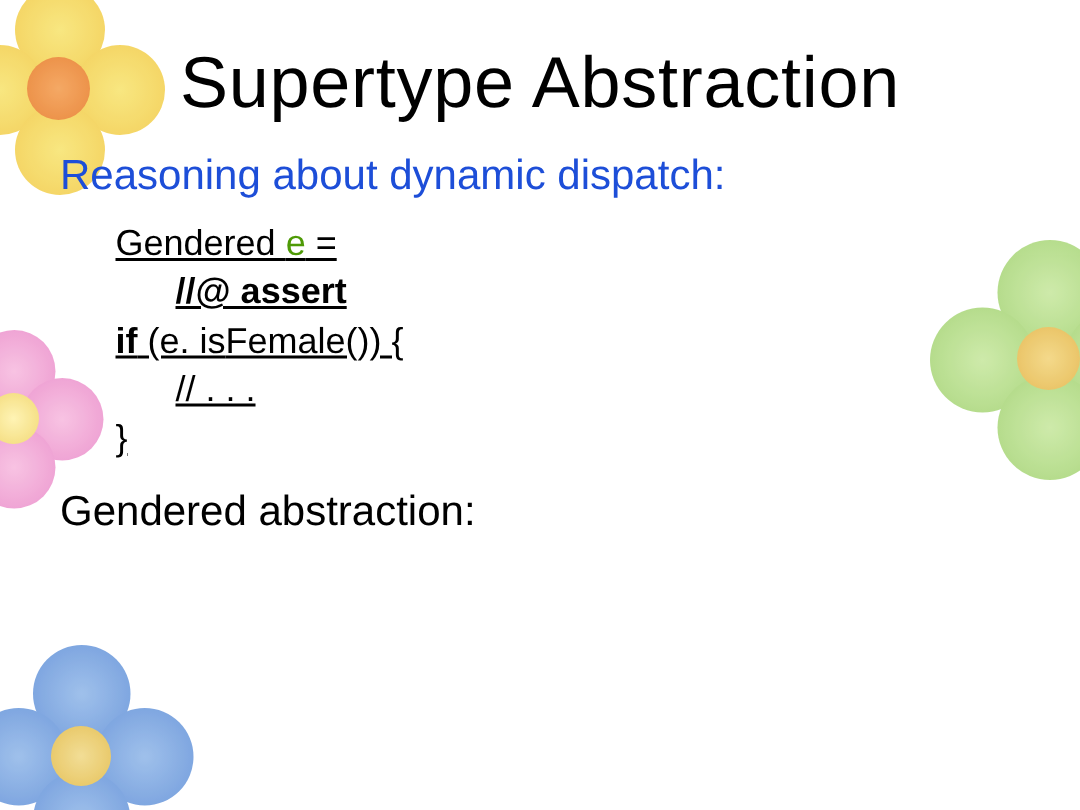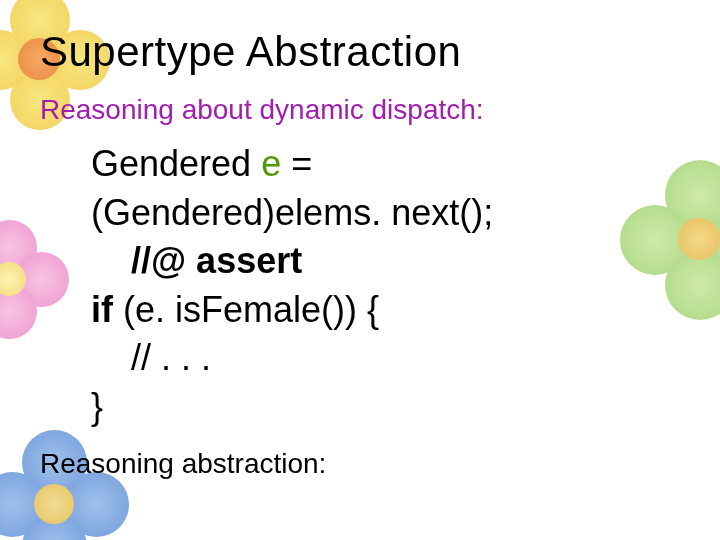--- a/index.html
+++ b/index.html
@@ -25,37 +25,38 @@
     position: absolute;
     border-radius: 50%;
   }
   .content {
     position: relative;
     z-index: 2;
     padding: 28px 40px 0 40px;
     box-sizing: border-box;
   }
   h1 {
-    font-size: 42px;
+    font-size: 48px;
     font-weight: 400;
     color: #000;
     margin: 0 0 18px 0;
-    text-align: left;
+    text-align: center;
     letter-spacing: 0.5px;
   }
   .subhead {
     font-size: 28px;
-    color: #a21caf;
+    color: #1d4ed8;
     margin: 0 0 14px 0;
   }
   .codeblock {
-    font-size: 36px;
+    font-size: 24px;
     color: #000;
-    margin-left: 51px;
+    margin-left: 37px;
     line-height: 1.35;
+    text-decoration: underline;
   }
   .codeblock .kw { font-weight: bold; }
   .codeblock .var-e { color: #4e9a06; }
   .footer {
     font-size: 28px;
     color: #000;
     margin-top: 16px;
   }
 </style>
 </head>
@@ -98,25 +99,24 @@
 
 <div class="content">
   <h1>Supertype Abstraction</h1>
 
   <div class="subhead">Reasoning about dynamic dispatch:</div>
 
   <div class="codeblock">
     <div>
       <span>Gendered </span><span class="var-e">e</span><span> =</span>
     </div>
-    <div>(Gendered)elems. next();</div>
     <div style="margin-left:40px;">
       <span class="kw">//@ assert</span>
     </div>
     <div>
       <span class="kw">if</span><span> (e. is</span><span>Female()) {</span>
     </div>
     <div style="margin-left:40px;">// . . .</div>
     <div>}</div>
   </div>
 
-  <div class="footer">Reasoning abstraction:</div>
+  <div class="footer">Gendered abstraction:</div>
 </div>
 
 </body></html>

